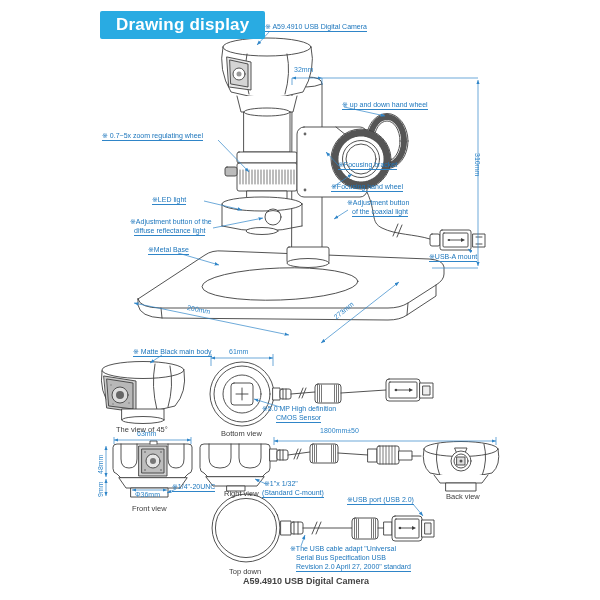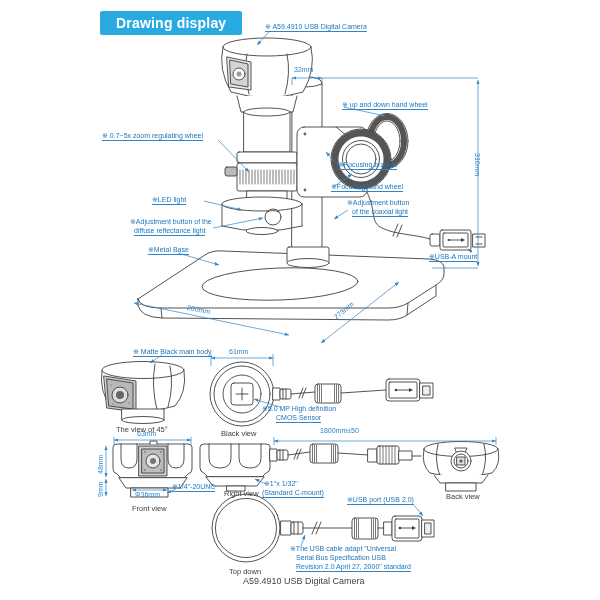--- a/index.html
+++ b/index.html
@@ -1,25 +1,25 @@
 <!DOCTYPE html>
 <html><head>
 <meta charset="utf-8">
 <style>
   html,body{margin:0;padding:0;background:#fff;}
   .stage{position:relative;width:600px;height:600px;background:#fff;overflow:hidden;
          font-family:"Liberation Sans","DejaVu Sans",sans-serif;}
   .stage svg{position:absolute;left:0;top:0;}
   .btn{position:absolute;left:100px;top:11px;background:#29ABE2;color:#fff;
-       font-size:14px;font-weight:bold;padding:4px 16px;border-radius:2px;letter-spacing:.2px;}
+       font-size:17px;font-weight:bold;padding:4px 16px;border-radius:2px;letter-spacing:.2px;}
   .lbl{position:absolute;font-size:7px;line-height:1.3;color:#1B75BC;white-space:nowrap;}
   .ul{border-bottom:1px solid #2F85C8;padding-bottom:0px;display:inline-block;}
   .dim{position:absolute;font-size:7px;color:#2F85C8;white-space:nowrap;}
   .cap{position:absolute;font-size:7.5px;color:#3c3c3c;white-space:nowrap;}
-  .footer-cap{position:absolute;font-size:9px;color:#444;white-space:nowrap;}
+  .footer-cap{position:absolute;font-size:9px;color:#444;white-space:nowrap;font-weight:bold;}
   .r90{transform:rotate(90deg);transform-origin:0 0;}
   .rm90{transform:rotate(-90deg);transform-origin:0 0;}
 </style>
 </head>
 <body>
 
 <div class="stage">
 
   <svg width="600" height="600" viewBox="0 0 600 600">
     <defs>
@@ -313,20 +313,20 @@
   <div class="dim" style="left:332px;top:307px;transform:rotate(-39deg)">273mm</div>
   <div class="dim" style="left:187px;top:306px;transform:rotate(11deg)">200mm</div>
   <div class="dim" style="left:229px;top:348px">61mm</div>
   <div class="dim" style="left:137px;top:430px">63mm</div>
   <div class="dim rm90" style="left:97px;top:474px">48mm</div>
   <div class="dim rm90" style="left:97px;top:497px">9mm</div>
   <div class="dim" style="left:135px;top:491px">Φ36mm</div>
   <div class="dim" style="left:320px;top:427px">1800mm±50</div>
 
   <div class="cap" style="left:116px;top:425px">The view of 45°</div>
-  <div class="cap" style="left:221px;top:429px">Black view</div>
+  <div class="cap" style="left:221px;top:429px">Bottom view</div>
   <div class="cap" style="left:132px;top:504px">Front view</div>
   <div class="cap" style="left:224px;top:489px">Right view</div>
   <div class="cap" style="left:446px;top:492px">Back view</div>
   <div class="cap" style="left:229px;top:567px">Top down</div>
 
   <div class="footer-cap" style="left:243px;top:576px">A59.4910 USB Digital Camera</div>
 </div>
 
 </body></html>

